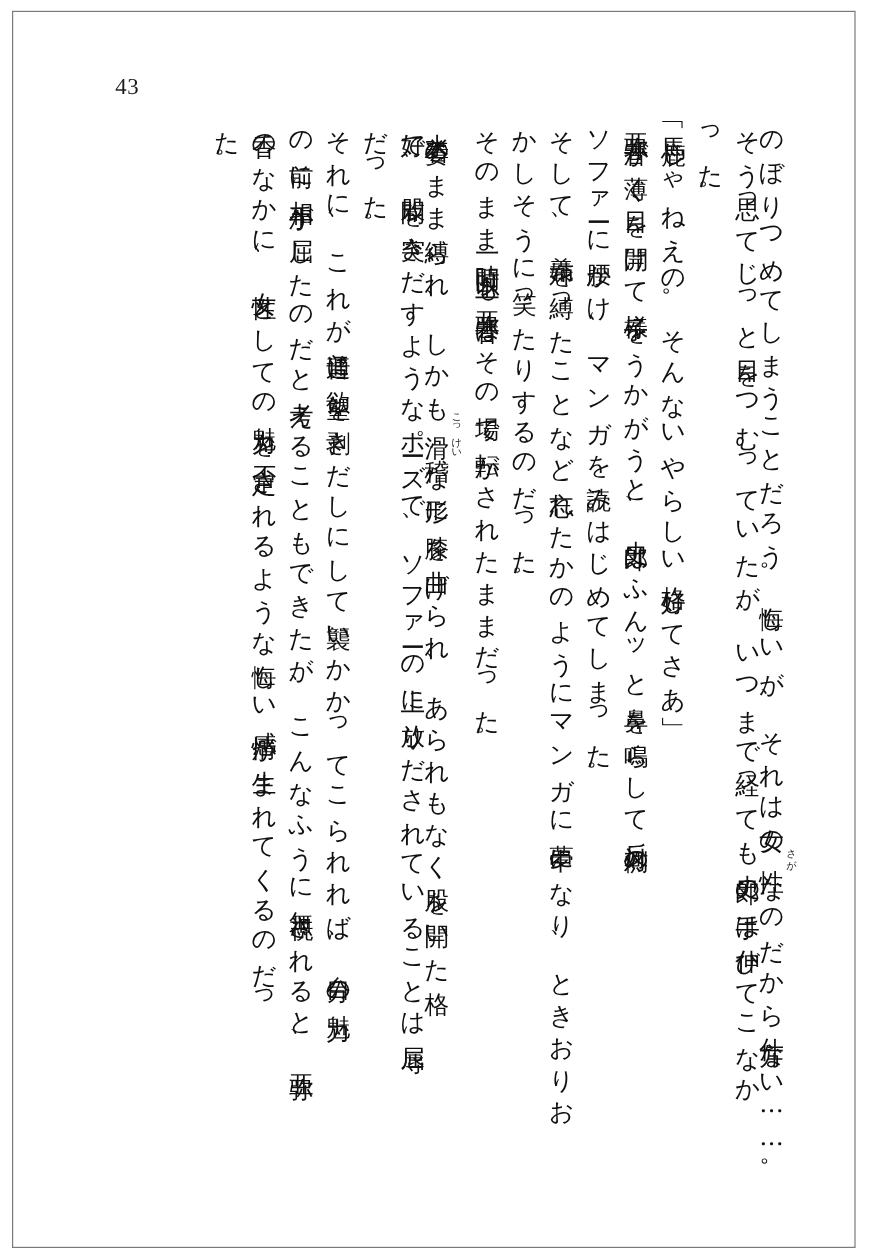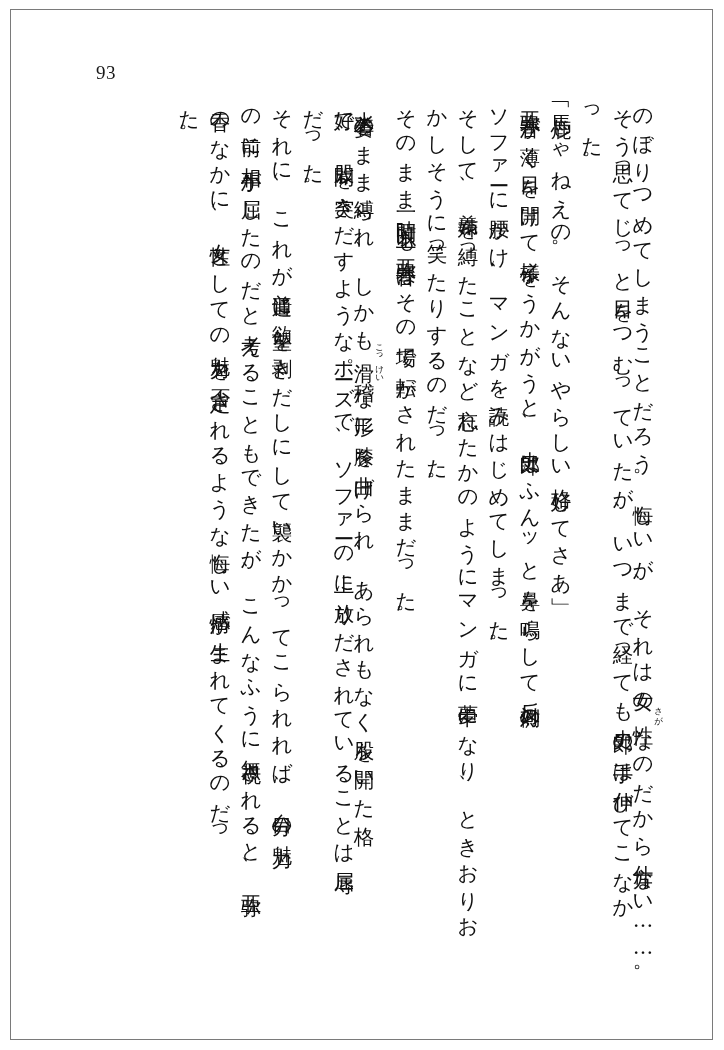--- a/index.html
+++ b/index.html
@@ -78,21 +78,21 @@
     color: #101010;
   }
 </style>
 </head>
 <body>
 
 <div id="page">
 
   <div id="page-frame"></div>
 
-  <div id="page-number">93</div>
+  <div id="page-number">43</div>
 
   <div id="text-block">
 
     <div class="col">のぼりつめてしまうことだろう。悔しいが、それは女の<ruby>性<rt>さが</rt></ruby>なのだから仕方ない……。</div>
 
     <div class="col">そう思ってじっと目をつむっていたが、いつまで経っても史郎の手は伸びてこなか</div>
 
     <div class="col short">った。</div>
 
     <div class="col">「馬鹿じゃねえの。そんないやらしい格好してさあ」</div>

